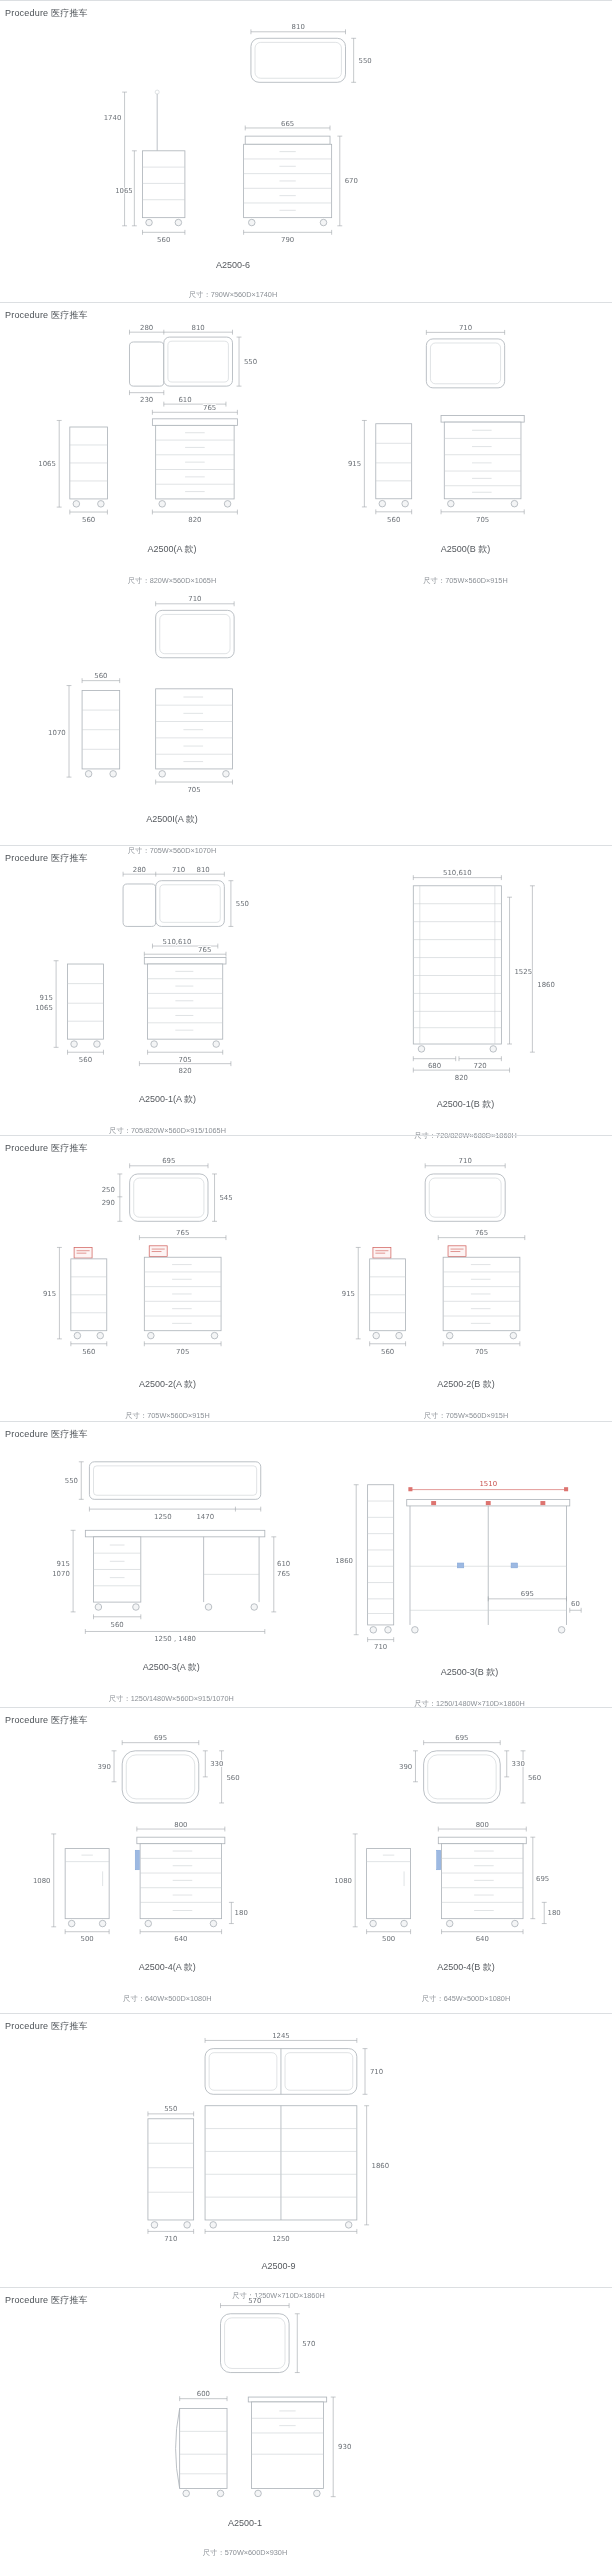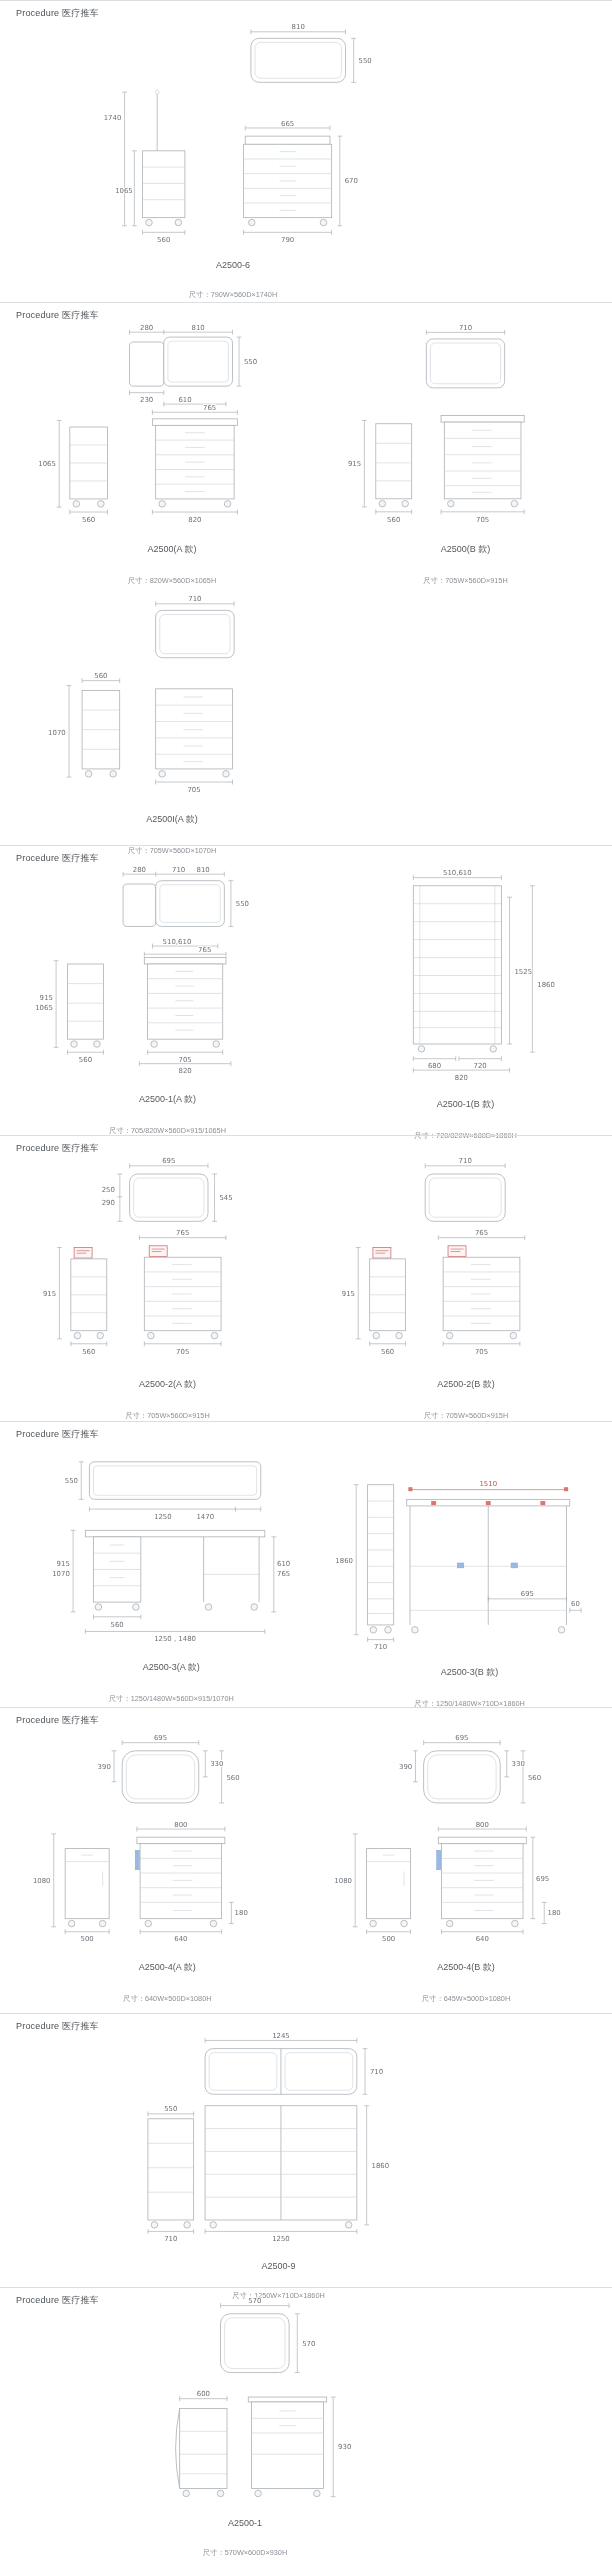--- a/index.html
+++ b/index.html
@@ -1,20 +1,20 @@
 <!DOCTYPE html>
 <html style="font-size:13px"><head>
 <meta charset="utf-8">
 <style>
   *{margin:0;padding:0;box-sizing:border-box}
   html,body{background:#fff}
   body{width:612px;font-family:"Liberation Sans","DejaVu Sans",sans-serif}
   .page{position:relative;width:612px;height:2576px;background:#fff;overflow:hidden}
   .sec{position:relative;width:100%;border-top:0.8px solid #dcdfe2}
-  .sec-header{position:absolute;top:5.7px;left:16px;font-size:9px;color:#4c5156;letter-spacing:0.2px}
+  .sec-header{position:absolute;top:5.7px;left:5px;font-size:9px;color:#4c5156;letter-spacing:0.2px}
   .model{position:absolute;text-align:center}
   .model svg{display:block;margin:0 auto}
   .model-name{font-size:9px;color:#55595e;margin-top:13px}
   .model-size{font-size:7.3px;color:#8b9096;margin-top:20px}
   svg .shape{fill:#ffffff;stroke:#adb3b9;stroke-width:1}
   svg .line{fill:none;stroke:#adb3b9;stroke-width:1}
   svg .inner{fill:none;stroke:#c9cdd2;stroke-width:.7}
   svg .dim{fill:none;stroke:#9aa0a6;stroke-width:.7}
   svg .caster{fill:#f4f5f6;stroke:#adb3b9;stroke-width:1}
   svg text{font-family:"DejaVu Sans",sans-serif;font-size:8.5px;fill:#6c7177;

